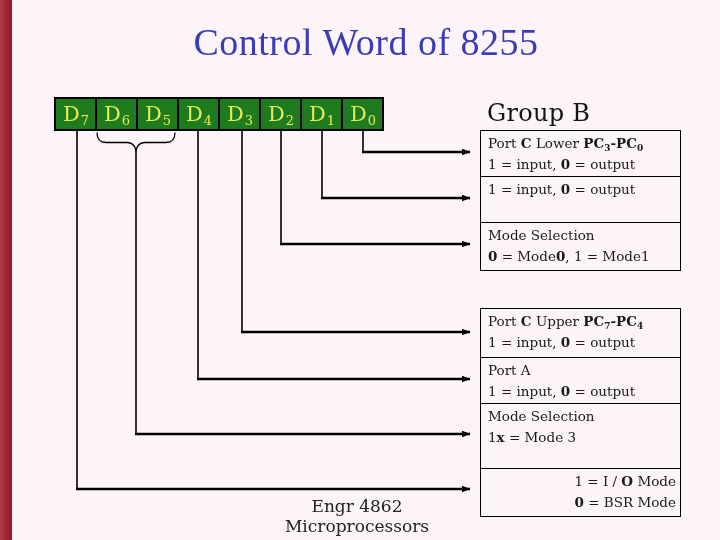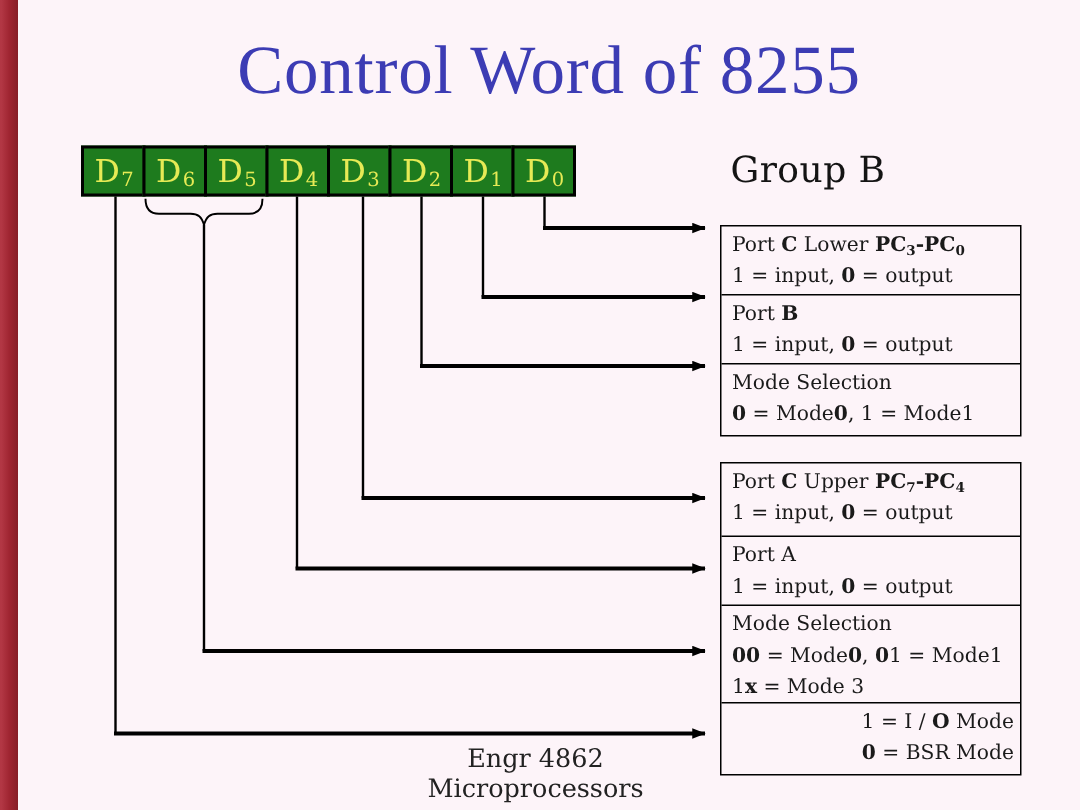--- a/index.html
+++ b/index.html
@@ -11,21 +11,21 @@
     overflow:hidden;
   }
   #left-bar {
     position:absolute; left:0; top:0; width:12px; height:540px;
     background:linear-gradient(to right,#b23744 8%, var(--left-bar,#9E2430) 55%, #871e27);
   }
   #title {
     position:absolute; left:12px; right:0; top:20px;
     text-align:center;
     font-family:"Liberation Serif", serif;
-    font-size:46px; font-weight:normal;
+    font-size:38px; font-weight:normal;
     color:var(--title-blue,#3C3CB4);
     letter-spacing:0.5px;
   }
   
   #bit-row { position:absolute; left:54px; top:97px; display:flex; }
   .bit-cell {
     width:43px; height:34px;
     background:var(--bit-box-green,#1E7B1E);
     border:2px solid #000;
     margin-left:-2px;
@@ -43,21 +43,21 @@
     font-size:24px; color:#141414; letter-spacing:0.3px;
   }
   #group-b-label { top:99px; }
   #group-a-label { top:279px; }
   
   .fn-table {
     position:absolute; left:480px; width:201px;
     border:1.5px solid #000;
     background:var(--background,#FDF4F9);
   }
-  #group-b-table { top:130px;margin-top:20px; }
+  #group-b-table { top:130px; }
   #group-a-table { top:308px; }
   .fn-row { padding:2px 4px 0 7px; overflow:hidden; }
   .fn-row + .fn-row { border-top:1.5px solid #000; }
   #group-b-table .fn-row:nth-child(1) { height:45px; }
   #group-b-table .fn-row:nth-child(2) { height:46px; }
   #group-b-table .fn-row:nth-child(3) { height:48px; }
   #group-a-table .fn-row:nth-child(1) { height:48px; }
   #group-a-table .fn-row:nth-child(2) { height:46px; }
   #group-a-table .fn-row:nth-child(3) { height:65px; }
   #group-a-table .fn-row:nth-child(4) { height:48px;text-align:right; }
@@ -141,41 +141,39 @@
     <line x1="76" y1="489" x2="470" y2="489" stroke="#000" stroke-width="2.6" marker-end="url(#arr)"></line>
   </svg>
 
   <div class="group-label" id="group-b-label">Group B</div>
   <div class="fn-table" id="group-b-table">
       <div class="fn-row">
         <div class="fn-line"><span>Port </span><span class="b">C</span><span> Lower </span><span class="b">PC</span><sub class="b">3</sub><span class="b">-</span><span class="b">PC</span><sub class="b">0</sub></div>
         <div class="fn-line"><span>1 = input,  </span><span class="b">0</span><span> = output</span></div>
       </div>
       <div class="fn-row">
-        <div class="fn-line"><span>Port </span><span class="b">B</span></div>
         <div class="fn-line"><span>1 = input,  </span><span class="b">0</span><span> = output</span></div>
       </div>
       <div class="fn-row">
         <div class="fn-line"><span>Mode Selection</span></div>
         <div class="fn-line"><span class="b">0</span><span> = Mode</span><span class="b">0</span><span>,  1 = Mode1</span></div>
       </div>
     </div>
 
   <div class="fn-table" id="group-a-table">
       <div class="fn-row">
         <div class="fn-line"><span>Port </span><span class="b">C</span><span> Upper </span><span class="b">PC</span><sub class="b">7</sub><span class="b">-</span><span class="b">PC</span><sub class="b">4</sub></div>
         <div class="fn-line"><span>1 = input,  </span><span class="b">0</span><span> = output</span></div>
       </div>
       <div class="fn-row">
         <div class="fn-line"><span>Port A</span></div>
         <div class="fn-line"><span>1 = input,  </span><span class="b">0</span><span> = output</span></div>
       </div>
       <div class="fn-row">
         <div class="fn-line"><span>Mode Selection</span></div>
-        <div class="fn-line"><span class="b">00</span><span> = Mode</span><span class="b">0</span><span>,  </span><span class="b">0</span><span>1 = Mode1</span></div>
         <div class="fn-line"><span>1</span><span class="b">x</span><span> = Mode 3</span></div>
       </div>
       <div class="fn-row">
         <div class="fn-line"><span>1 = I / </span><span class="b">O</span><span> Mode</span></div>
         <div class="fn-line"><span class="b">0</span><span> = BSR Mode</span></div>
       </div>
     </div>
 
   <div id="footer">Engr 4862 Microprocessors</div>
 </div>

